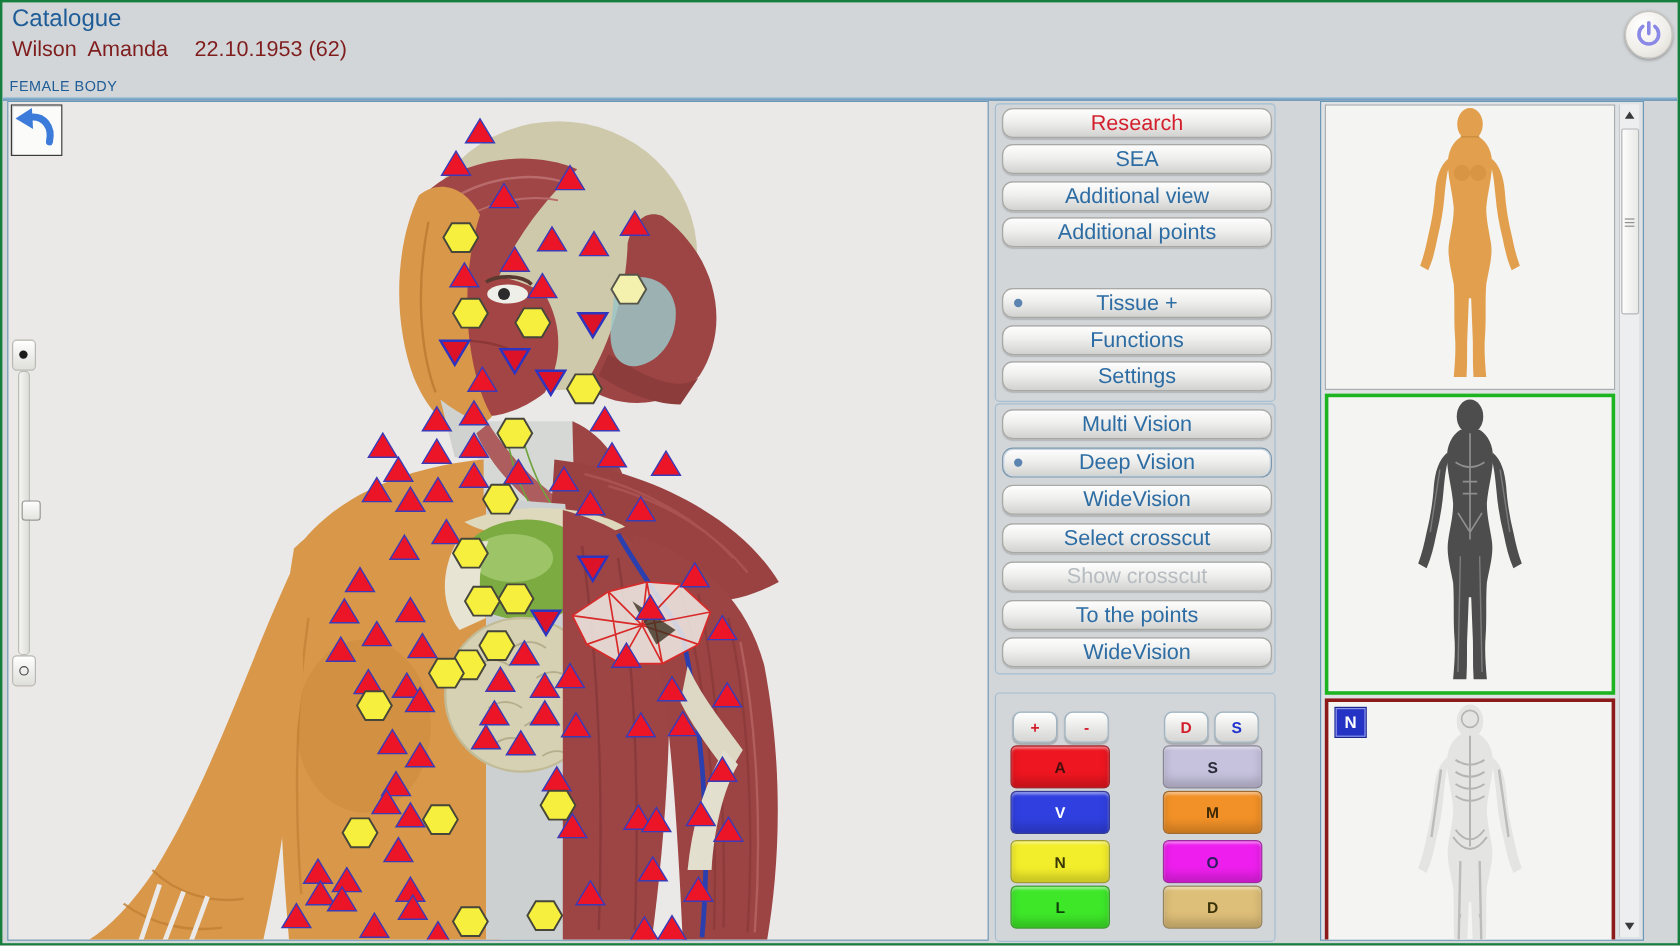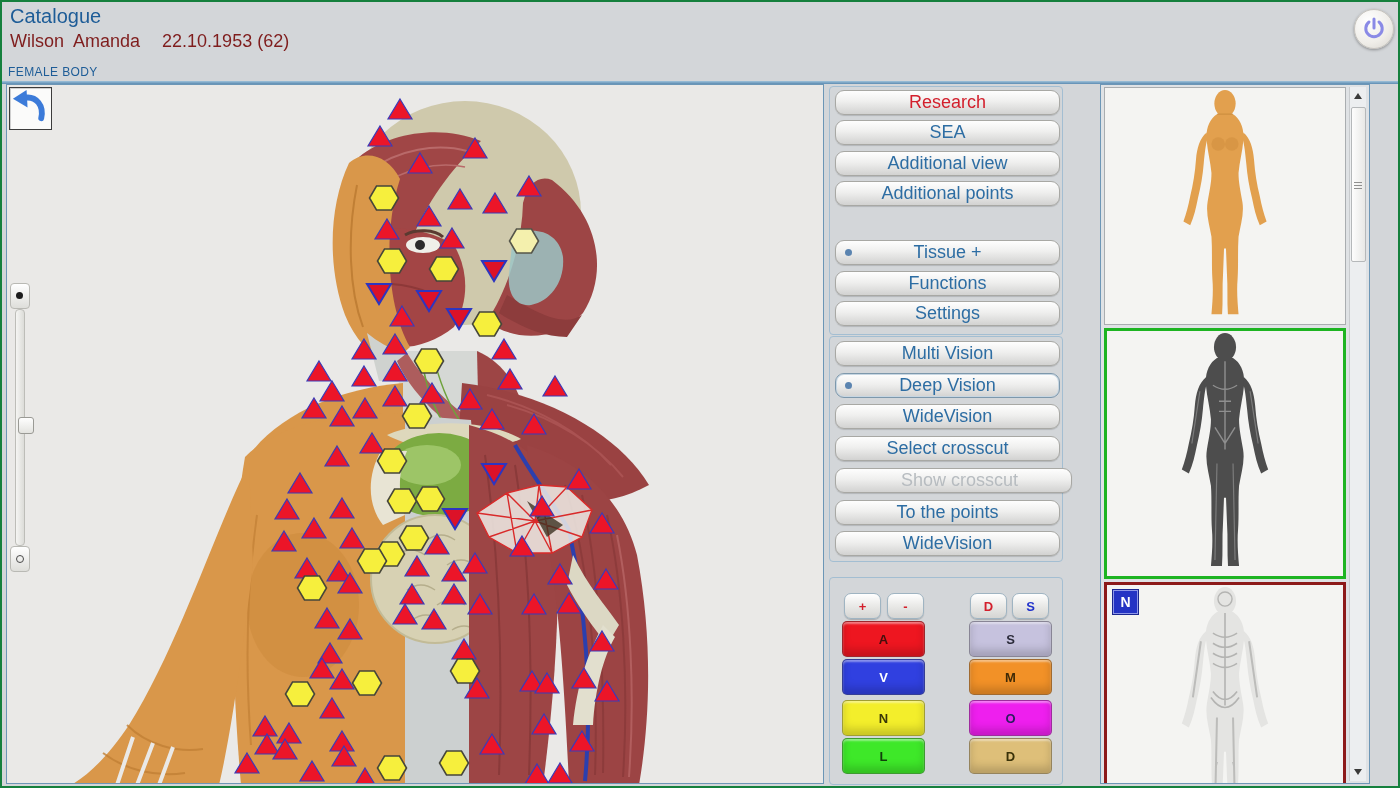--- a/index.html
+++ b/index.html
@@ -45,21 +45,21 @@
   #group1{top:84px;height:249px;}
   #group2{top:334px;height:226px;}
   #group3{top:575px;height:208px;}
   .btn{position:absolute;left:5px;width:223px;height:23px;
     background:linear-gradient(#fefefe,#efefee 45%,#d2d2d1);
     border:1px solid #a8a8a4;border-radius:9px;
     display:flex;align-items:center;justify-content:center;cursor:pointer;
     box-shadow:0 1px 1px rgba(0,0,0,.15);}
   .btn .btn-label{font-size:18px;color:#2d6da3;}
   .btn .btn-label.red{color:#d31f2c;}
-  .btn.disabled{cursor:default;padding-left:12px;}
+  .btn.disabled{cursor:default;}
   .btn.disabled .btn-label{color:#b7bcc0;}
   .btn.pressed{border:1px solid #7d98ac;box-shadow:inset 0 0 0 1px #c7d6e2;}
   .dot{position:absolute;left:9px;top:8px;width:7px;height:7px;border-radius:50%;background:#5b84b0;}
   
   .tool-btn{position:absolute;width:35px;height:24px;background:linear-gradient(#ffffff,#e9e9e7 50%,#d5d5d3);
     border:1px solid #9fb4c2;border-radius:7px;display:flex;align-items:center;justify-content:center;
     font-size:13px;font-weight:bold;cursor:pointer;box-shadow:0 1px 1px rgba(0,0,0,.2);}
   .tool-red{color:#d31f2c;} .tool-blue{color:#2233cc;}
   .swatch{position:absolute;width:81px;height:34px;border-radius:5px;border:1px solid rgba(60,60,60,.45);
     display:flex;align-items:center;justify-content:center;font-size:13px;font-weight:bold;cursor:pointer;

